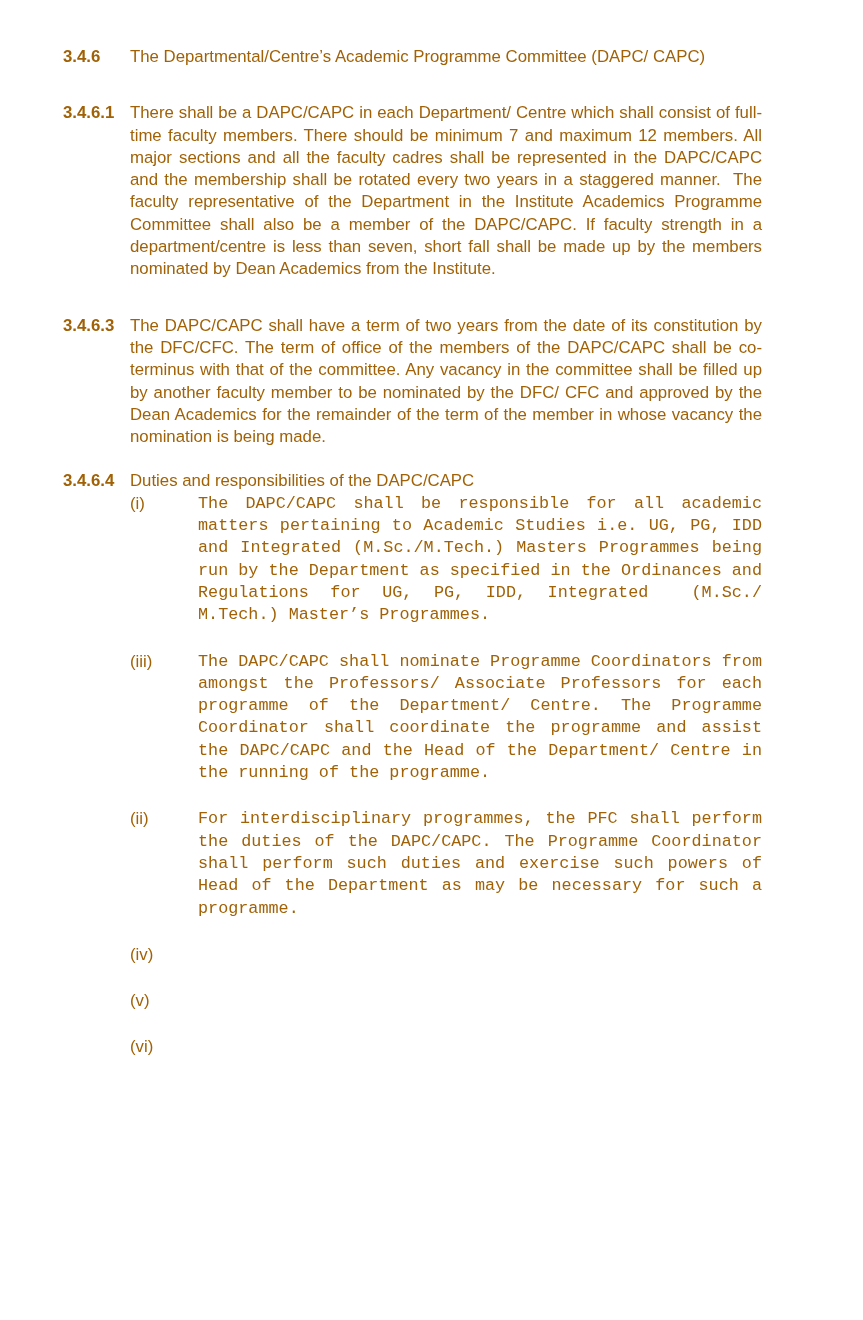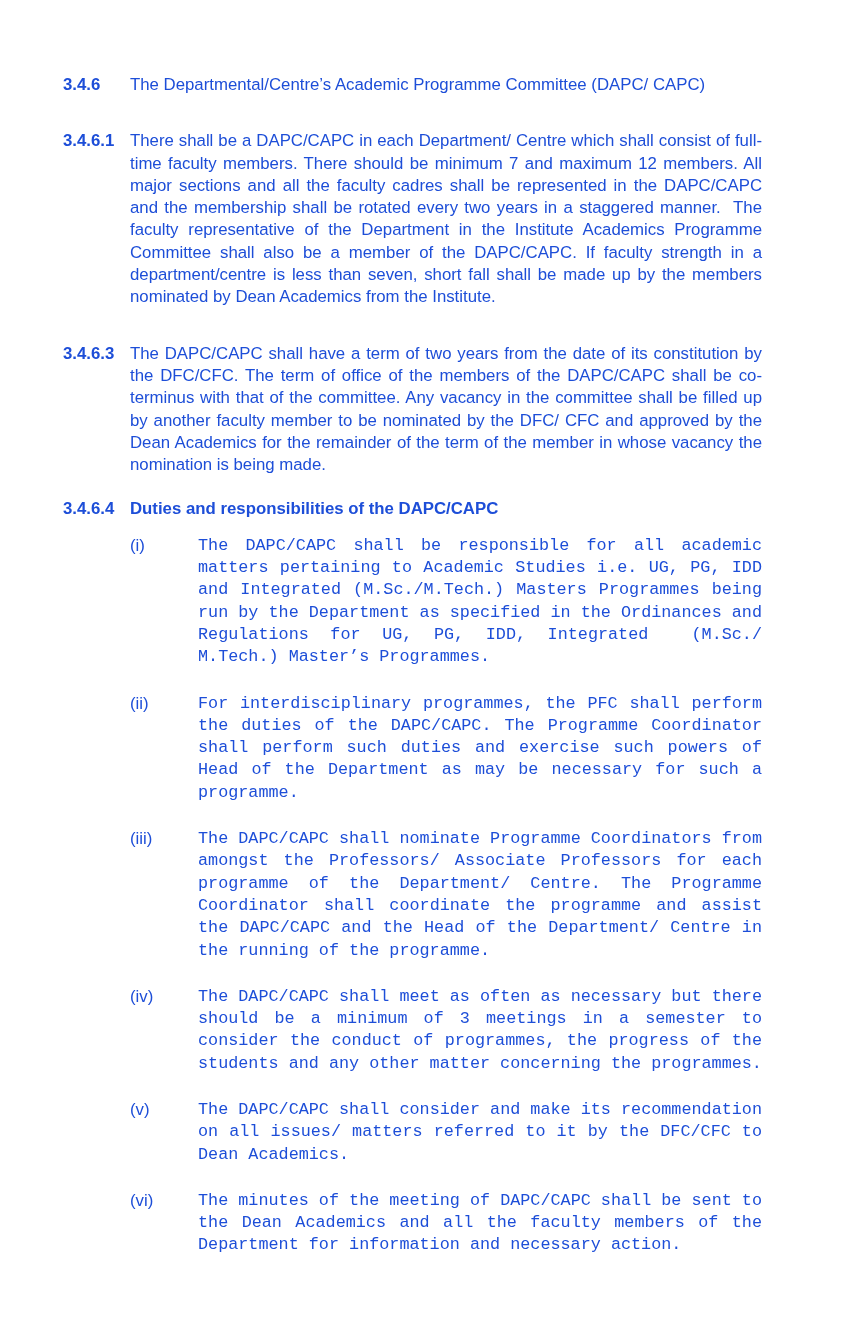--- a/index.html
+++ b/index.html
@@ -6,25 +6,25 @@
     margin: 0;
     padding: 0;
     background: #ffffff;
   }
   .page {
     position: relative;
     box-sizing: border-box;
     width: 863px;
     height: 1320px;
     background: #ffffff;
-    padding: 74px 101px 0 63px;
+    padding: 46px 101px 0 63px;
     font-family: "Liberation Sans", sans-serif;
     font-size: 16.8px;
     line-height: 22.3px;
-    color: #1d4ed8;
+    color: #a16207;
     overflow: hidden;
   }
   .sec {
     display: flex;
     align-items: flex-start;
   }
   .sec-num {
     flex: 0 0 67px;
     width: 67px;
     font-weight: 700;
@@ -37,24 +37,24 @@
     margin-bottom: 18px;
   }
   .heading .sec-body {
     font-weight: 400;
   }
   .para {
     margin-bottom: 22px;
     margin-top: 34px;
   }
   .subheading {
-    margin-bottom: 14px;
+    margin-bottom: 0;
   }
   .subheading .sec-body {
-    font-weight: 700;
+    font-weight: 400;
     text-align: left;
   }
   .duties {
     margin-left: 67px;
   }
   .duty {
     display: flex;
     align-items: flex-start;
     margin-bottom: 24px;
   }
@@ -95,39 +95,36 @@
   </div>
 
   <div class="duties">
 
     <div class="duty">
       <div class="duty-marker">(i)</div>
       <div class="duty-text">The DAPC/CAPC shall be responsible for all academic matters pertaining to Academic Studies i.e. UG, PG, IDD and Integrated (M.Sc./M.Tech.) Masters Programmes being run by the Department as specified in the Ordinances and Regulations for UG, PG, IDD, Integrated&nbsp; (M.Sc./ M.Tech.) Master’s Programmes.</div>
     </div>
 
     <div class="duty">
+      <div class="duty-marker">(iii)</div>
+      <div class="duty-text">The DAPC/CAPC shall nominate Programme Coordinators from amongst the Professors/ Associate Professors for each programme of the Department/ Centre. The Programme Coordinator shall coordinate the programme and assist the DAPC/CAPC and the Head of the Department/ Centre in the running of the programme.</div>
+    </div>
+
+    <div class="duty">
       <div class="duty-marker">(ii)</div>
       <div class="duty-text">For interdisciplinary programmes, the PFC shall perform the duties of the DAPC/CAPC. The Programme Coordinator shall perform such duties and exercise such powers of Head of the Department as may be necessary for such a programme.</div>
     </div>
 
     <div class="duty">
-      <div class="duty-marker">(iii)</div>
-      <div class="duty-text">The DAPC/CAPC shall nominate Programme Coordinators from amongst the Professors/ Associate Professors for each programme of the Department/ Centre. The Programme Coordinator shall coordinate the programme and assist the DAPC/CAPC and the Head of the Department/ Centre in the running of the programme.</div>
-    </div>
-
-    <div class="duty">
       <div class="duty-marker">(iv)</div>
-      <div class="duty-text">The DAPC/CAPC shall meet as often as necessary but there should be a minimum of 3 meetings in a semester to consider the conduct of programmes, the progress of the students and any other matter concerning the programmes.</div>
     </div>
 
     <div class="duty">
       <div class="duty-marker">(v)</div>
-      <div class="duty-text">The DAPC/CAPC shall consider and make its recommendation on all issues/ matters referred to it by the DFC/CFC to Dean Academics.</div>
     </div>
 
     <div class="duty">
       <div class="duty-marker">(vi)</div>
-      <div class="duty-text">The minutes of the meeting of DAPC/CAPC shall be sent to the Dean Academics and all the faculty members of the Department for information and necessary action.</div>
     </div>
 
   </div>
 
 </div>
 
 </body></html>

